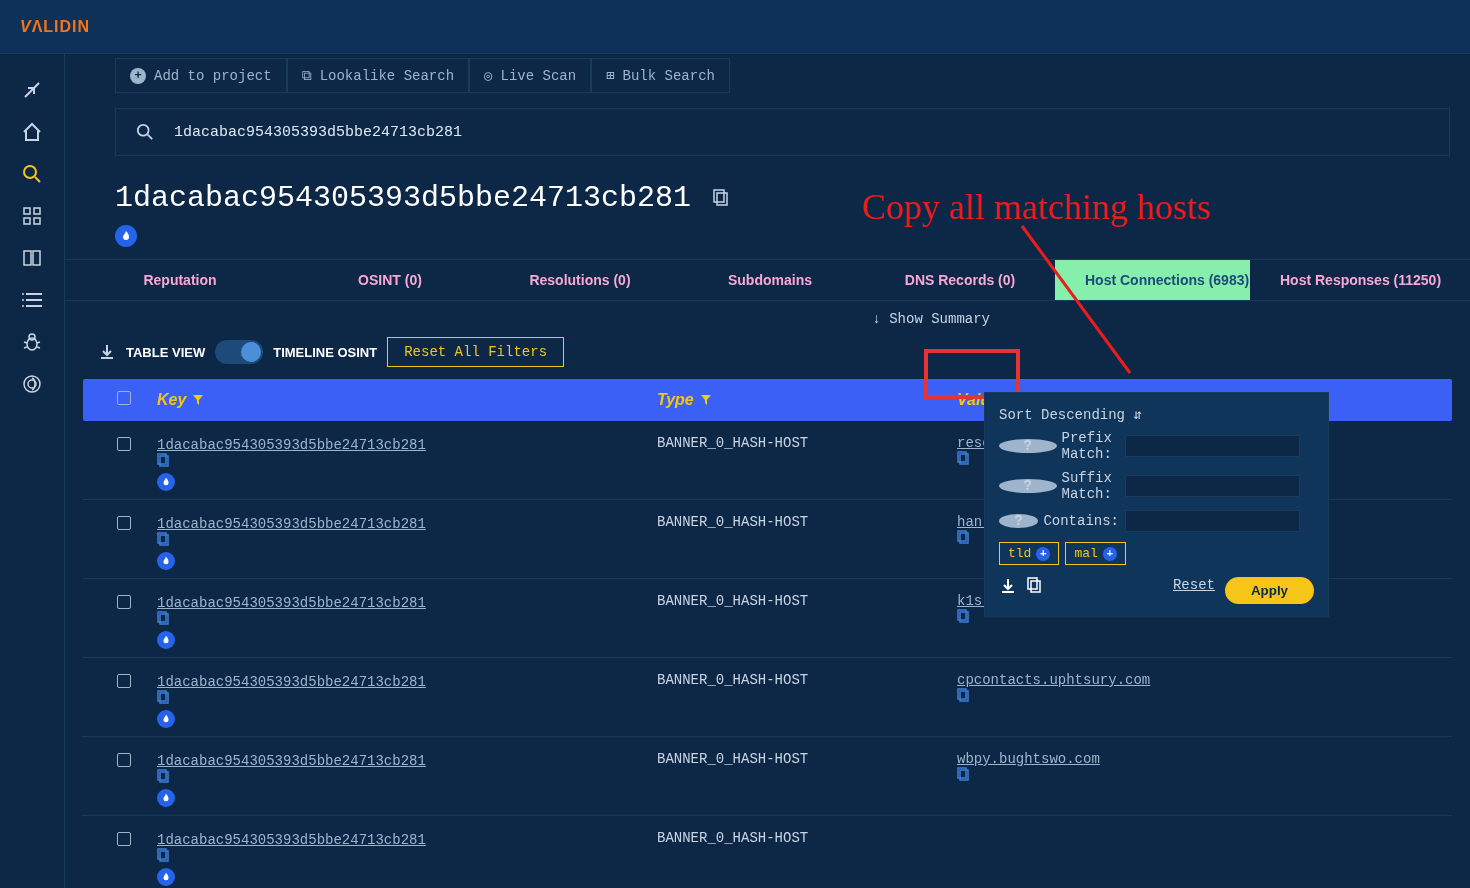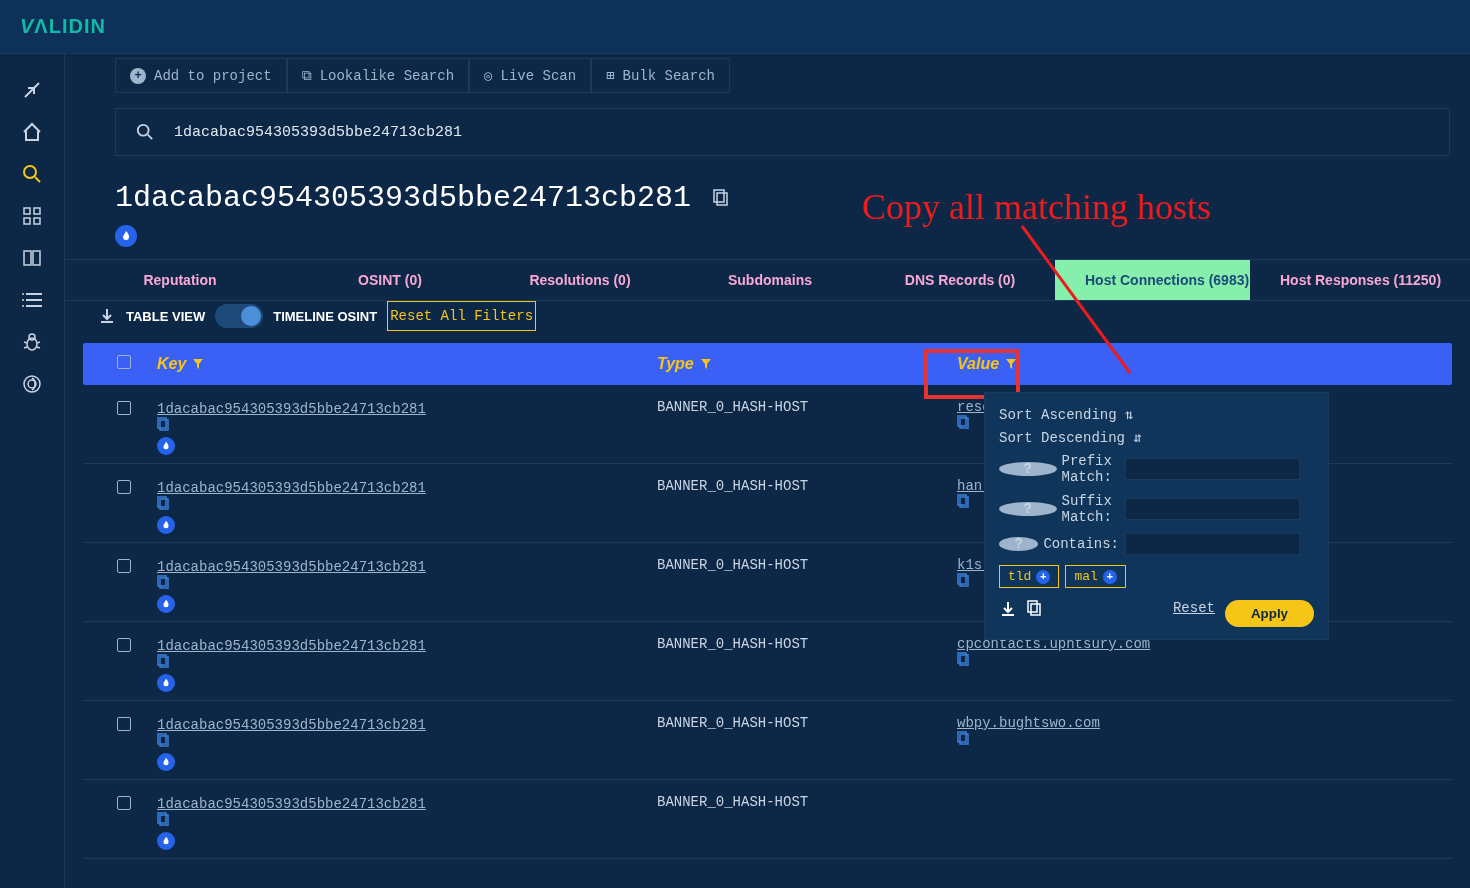--- a/index.html
+++ b/index.html
@@ -16,22 +16,22 @@
   height: 54px;
   background: #0d3158;
   border-bottom: 1px solid #1a3a5c;
   display: flex;
   align-items: center;
   padding: 0 20px;
 }
 .logo {
   font-family: 'Arial Black', sans-serif;
   font-weight: 900;
-  font-size: 20px;
-  color: #14b8a6;
+  font-size: 16px;
+  color: #f97316;
   letter-spacing: 1px;
 }
 .logo .v { font-style: italic; }
 .main-wrap {
   display: flex;
   height: calc(100% - 54px);
 }
 .sidebar {
   width: 65px;
   background: #0d2847;
@@ -175,21 +175,21 @@
   position:absolute;
   width:20px;height:20px;
   border-radius:50%;
   background:#4a8fd8;
   top:2px;
   right:2px;
 }
 .reset-filters {
   border: 1px solid #f5c518;
   color: #f5c518;
-  padding: 6px 2px;
+  padding: 6px 16px;
   font-family: 'Courier New', monospace;
   font-size: 14px;
   cursor: pointer;
 }
 .table-head {
   display: flex;
   align-items: center;
   background: #3b60f5;
   color: #fff;
   padding: 12px 20px 12px 34px;
@@ -450,20 +450,26 @@
     <div class="tabs">
       <div class="tab">Reputation</div>
       <div class="tab">OSINT (0)</div>
       <div class="tab">Resolutions (0)</div>
       <div class="tab">Subdomains</div>
       <div class="tab">DNS Records (0)</div>
       <div class="tab active">Host Connections (6983)</div>
       <div class="tab">Host Responses (11250)</div>
     </div>
 
+    <div class="below-tabs">
+      <span class="show-summary">
+        <span>↓</span>
+        <span>Show Summary</span>
+      </span>
+    </div>
 
     <div class="view-row">
       <span class="dl-icon">
         <svg width="18" height="18" viewBox="0 0 18 18">
             <path d="M9 2 V11 M5 8 L9 12 L13 8 M3 15 H15" stroke="#c8d4e3" stroke-width="2" fill="none"></path>
           </svg>
       </span>
       <span class="view-label">TABLE VIEW</span>
       <div class="toggle"></div>
       <span class="view-label">TIMELINE OSINT</span>
@@ -669,24 +675,20 @@
     </div>
     <div class="row-type">BANNER_0_HASH-HOST</div>
   </div>
       </div>
 
   </div>
 </div>
 
 <div class="filter-popup">
   <div class="sort-line">
-    <span>Sort Ascending</span>
-    <span> ⇅</span>
-  </div>
-  <div class="sort-line">
     <span>Sort Descending</span>
     <span> ⇵</span>
   </div>
   <div class="match-line">
     <span>
         <span class="q-ic">?</span>
         <span>Prefix Match:</span>
       </span>
     <input style="">
   </div>

